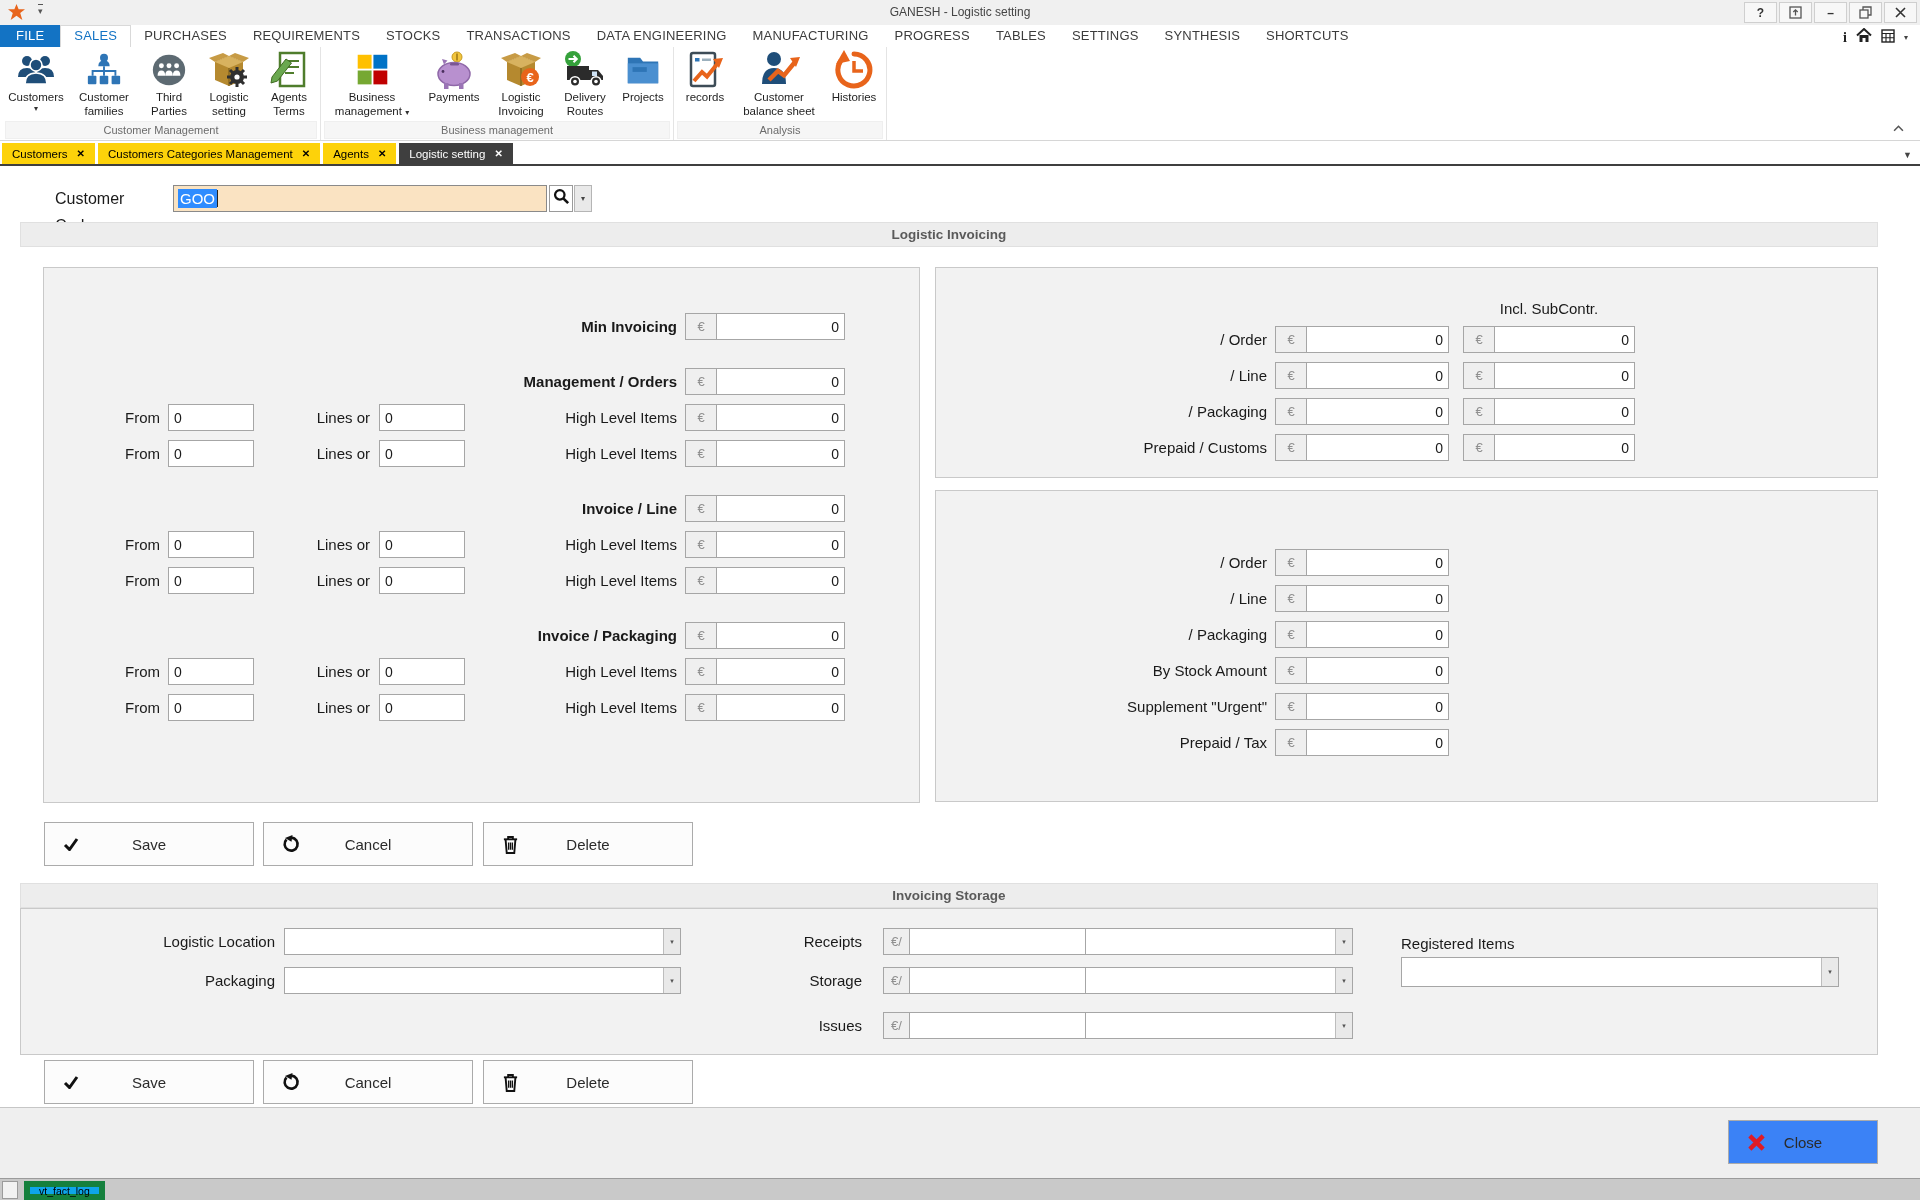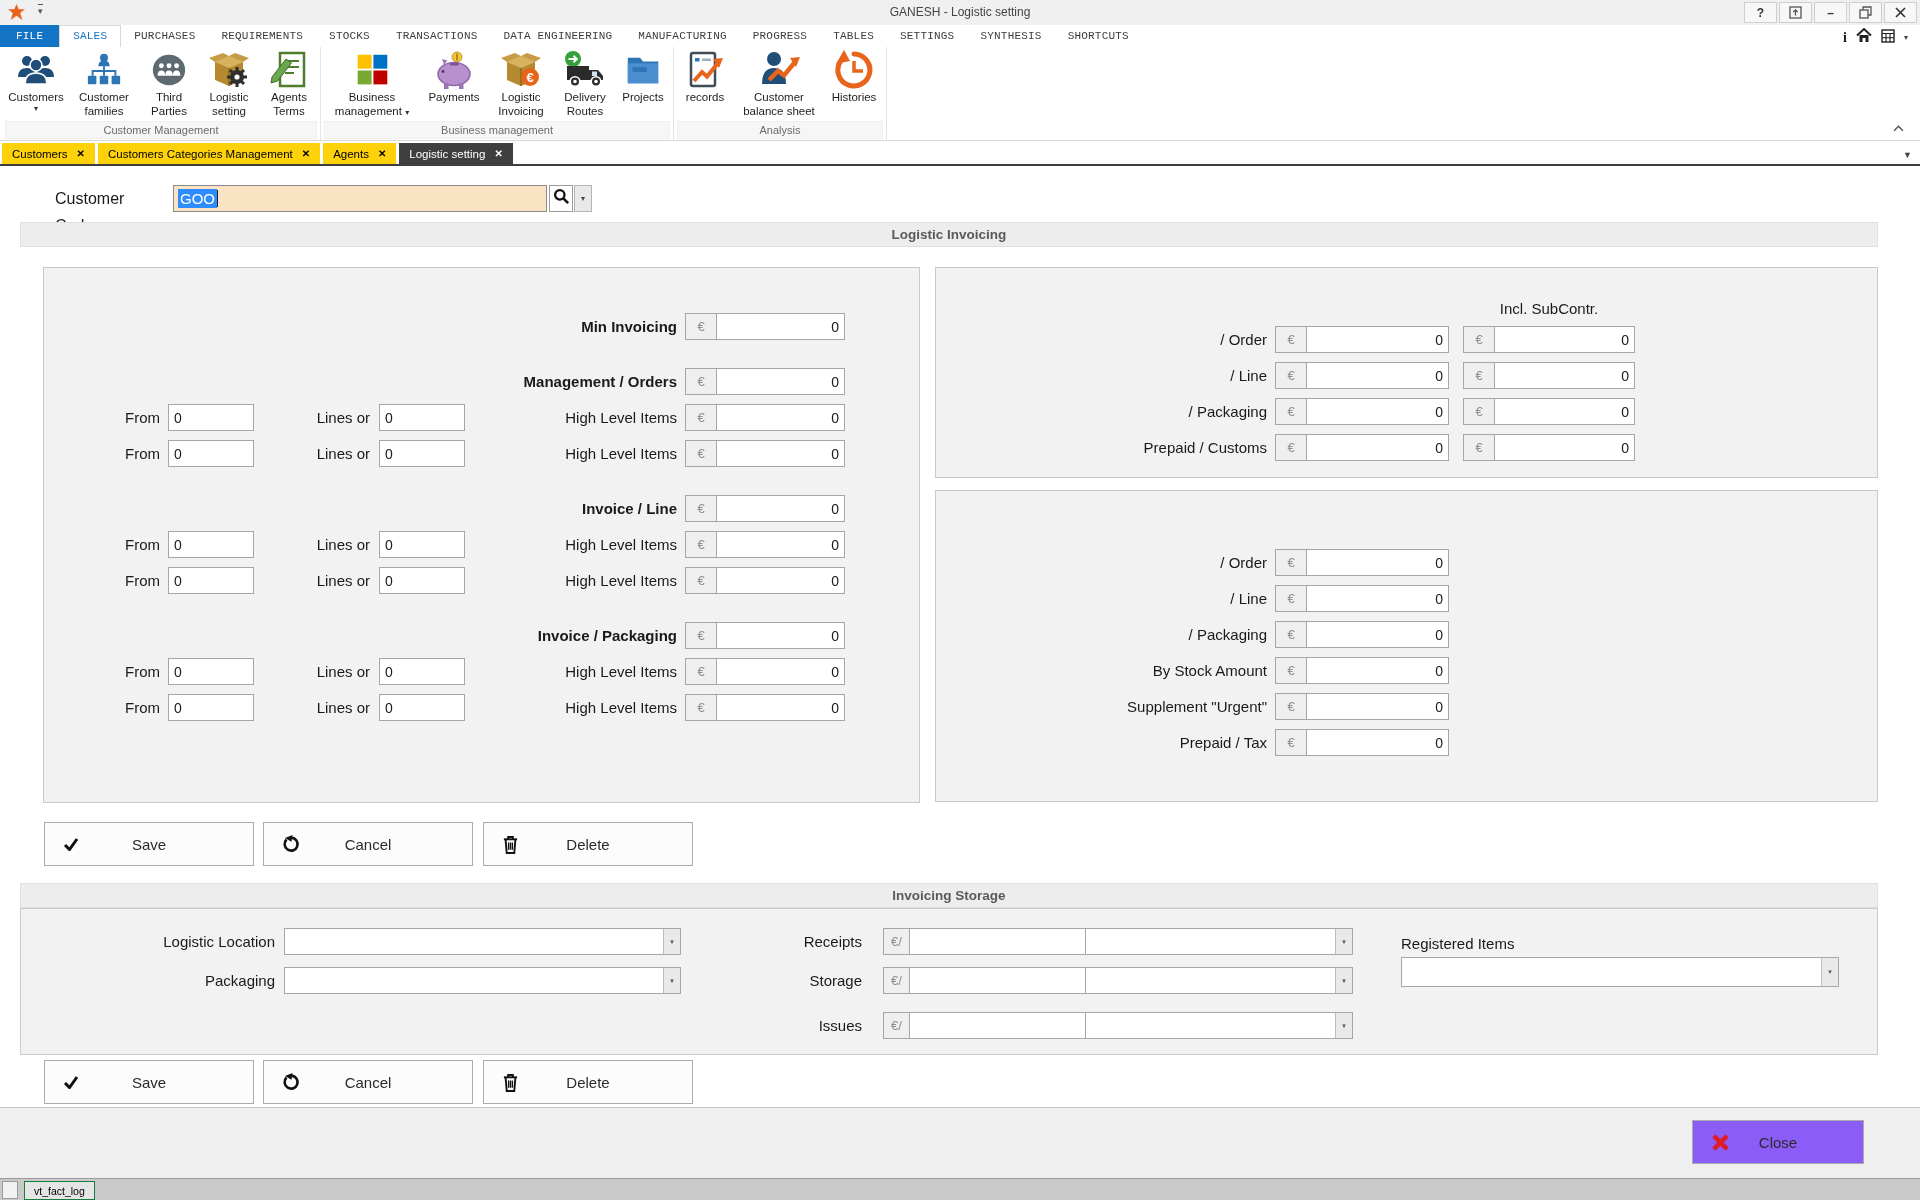--- a/index.html
+++ b/index.html
@@ -10,21 +10,21 @@
   
   .titlebar { position: absolute; top: 0; left: 0; width: 1920px; height: 25px; background: #f0f0f0; }
   .tb-appicon { position: absolute; left: 8px; top: 4px; }
   .tb-qa-caret { position: absolute; left: 38px; top: 4px; font-size: 9px; color: #555; border-top: 1px solid #555; line-height: 13px; }
   .tb-title { position: absolute; left: 0; right: 0; top: 0; text-align: center; line-height: 25px; font-size: 12px; color: #444; }
   .wbtns { position: absolute; right: 3px; top: 2px; display: flex; gap: 2px; }
   .wbtn { width: 33px; height: 21px; border: 1px solid #cfcfcf; background: #f7f7f7; display: flex; align-items: center; justify-content: center; font-size: 12px; font-weight: bold; color: #333; }
 
   
   .menubar { position: absolute; top: 25px; left: 0; width: 1920px; height: 22px; background: #fff; display: flex; }
-  .mtab { padding: 0 13px; line-height: 22px; font-size: 11px; color: #3c3c3c; letter-spacing: .2px; white-space: nowrap; font-family: Liberation Mono, monospace; }
+  .mtab { padding: 0 13px; line-height: 22px; font-size: 13px; color: #3c3c3c; letter-spacing: .2px; white-space: nowrap; }
   .mtab.file { background: #1373c4; color: #fff; padding: 0 16px; }
   .mtab.active { color: #1373c4; background: #fff; border: 1px solid #d9d9d9; border-bottom: none; line-height: 20px; }
   .mb-icons { position: absolute; right: 12px; top: 3px; display: flex; gap: 9px; align-items: center; }
   .mb-info { font-size: 14px; font-weight: 900; color: #222; font-family: "Liberation Serif", serif; }
   .mb-caret { font-size: 8px; color: #444; }
 
   
   .ribbon { position: absolute; top: 47px; left: 0; width: 1920px; height: 94px; background: #fff; border-bottom: 1px solid #d6d6d6; display: flex; padding-left: 2px; }
   .rgroup { display: flex; flex-direction: column; border-right: 1px solid #e4e4e4; padding: 0 3px; }
   .rgroup-items { display: flex; align-items: flex-start; height: 74px; }
@@ -73,21 +73,21 @@
 
   .action-btn { position: absolute; width: 210px; height: 44px; background: #fcfcfc; border: 1px solid #ababab; display: flex; align-items: center; font-family: inherit; }
   .a-icn { position: absolute; left: 18px; display: flex; align-items: center; }
   .a-lbl { flex: 1; text-align: center; font-size: 15px; color: #2b2b2b; }
 
   .close-band { position: absolute; left: 0; top: 941px; width: 1920px; height: 71px; background: #efefef; border-top: 1px solid #c6c6c6; }
 
   
   .statusbar { position: absolute; top: 1178px; left: 0; width: 1920px; height: 22px; background: #c9c9c9; border-top: 1px solid #9b9b9b; }
   .sb-square { position: absolute; left: 2px; top: 2px; width: 16px; height: 18px; background: #f2f2f2; border: 1px solid #9b9b9b; }
-  .sb-tab { position: absolute; left: 24px; top: 2px; height: 19px; padding: 0 9px; background: #e5e5e5; border: 1px solid #15803d; font-size: 10.5px; display: flex; align-items: center; color: #000; }
+  .sb-tab { position: absolute; left: 24px; top: 2px; height: 19px; padding: 0 9px; background: #0ea5e9; border: 6px solid #15803d; font-size: 10.5px; display: flex; align-items: center; color: #000; }
 </style>
 </head>
 <body>
 
 <div id="app">
 
   <div class="titlebar">
     <span class="tb-appicon"><svg width="17" height="17" viewBox="0 0 16 16">
           <path d="M8 0 L10 5 L16 5 L11.5 8.5 L13.5 15 L8 11 L2.5 15 L4.5 8.5 L0 5 L6 5 Z" fill="#e8641b"></path>
         </svg></span>
@@ -689,21 +689,21 @@
             <path d="M2 4.5 H16" stroke="#111" stroke-width="2"></path>
             <path d="M6.5 4.5 V2 H11.5 V4.5" fill="none" stroke="#111" stroke-width="2"></path>
             <path d="M3.8 4.5 L5 19 H13 L14.2 4.5" fill="none" stroke="#111" stroke-width="2"></path>
             <path d="M7 8 V15.5 M9 8 V15.5 M11 8 V15.5" stroke="#111" stroke-width="1.4"></path>
           </svg>
         </span>
       <span class="a-lbl">Delete</span>
     </button>
 
     <div class="close-band"></div>
-    <button class="action-btn" style="left:1692px; top:954px; width:172px; background:#8b5cf6">
+    <button class="action-btn" style="left:1728px; top:954px; width:150px; background:#3b82f6">
       <span class="a-icn">
           <svg width="19" height="19" viewBox="0 0 20 20">
             <path d="M3 3 L17 17 M17 3 L3 17" stroke="#e01b24" stroke-width="4.6"></path>
           </svg>
         </span>
       <span class="a-lbl">Close</span>
     </button>
   </div>
 
   <div class="statusbar">

